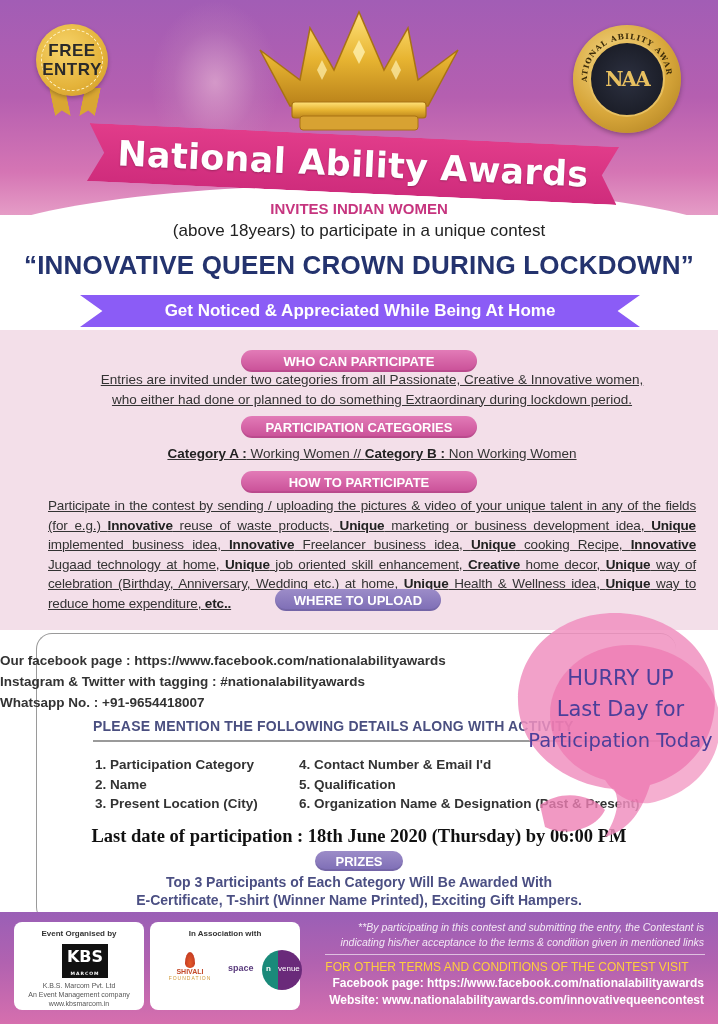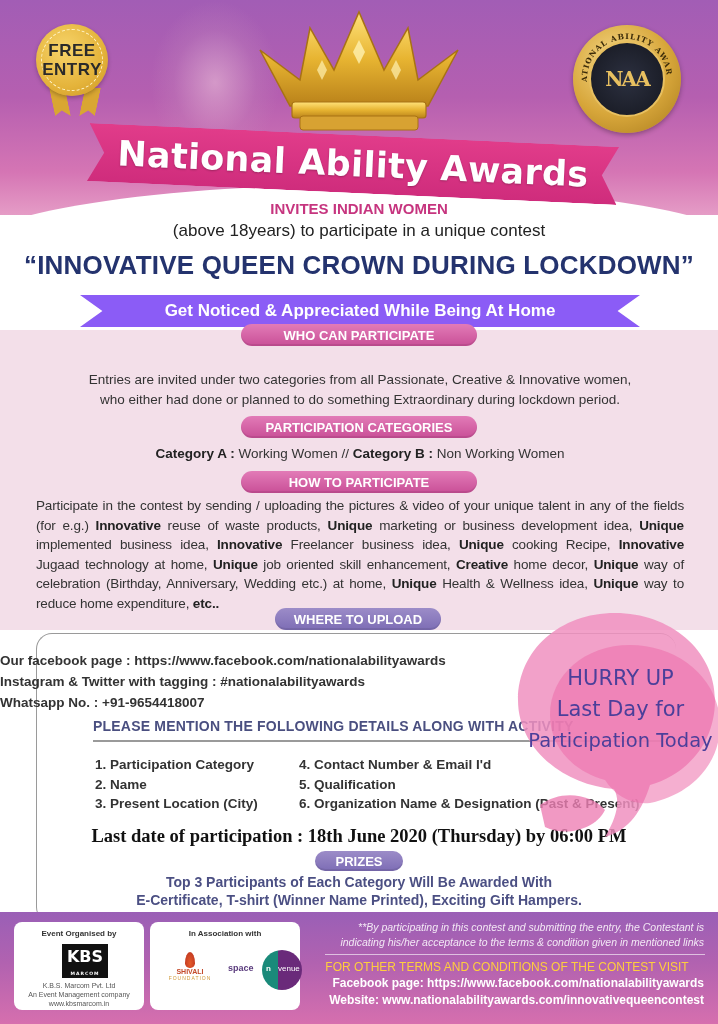--- a/index.html
+++ b/index.html
@@ -101,21 +101,21 @@
 
   .pill {
     position: absolute; height: 22px; border-radius: 11px;
     background: linear-gradient(180deg, #e27bb7 0%, #c94f97 100%);
     color: #fff; font-weight: bold; font-size: 13px;
     display: flex; align-items: center; justify-content: center;
     box-shadow: inset 0 -2px 0 rgba(0,0,0,0.08);
   }
   .pill.purple { background: linear-gradient(180deg, #9c8cc8 0%, #7d6db5 100%); }
 
-  .para { position: absolute; left: 36px; width: 648px; color: #333; font-size: 13.5px; line-height: 19.5px; }
+  .para { position: absolute; left: 48px; width: 648px; color: #333; font-size: 13.5px; line-height: 19.5px; text-decoration: underline; }
   .para.center { text-align: center; }
   .para.justify { text-align: justify; }
   .para b { color: #222; }
 
   
   .upload-box {
     position: absolute; left: 36px; top: 633px; width: 640px; height: 290px;
     border: 1.5px solid #9a9a9a; border-radius: 16px; border-bottom: none; border-right: none;
     background: #fff;
   }
@@ -230,36 +230,36 @@
   <div class="invites">INVITES INDIAN WOMEN</div>
   <div class="above">(above 18years) to participate in a unique contest</div>
   <div class="contest-title">“INNOVATIVE QUEEN CROWN DURING LOCKDOWN”</div>
 
   <div class="grey-ribbon">
     <span class="grey-ribbon-text">Get Noticed &amp; Appreciated While Being At Home</span>
   </div>
 
   <div class="pink-section"></div>
 
-  <div class="pill" style="left:241px; top:324px; width:236px;">WHO CAN PARTICIPATE</div>
+  <div class="pill" style="left:241px; top:350px; width:236px;">WHO CAN PARTICIPATE</div>
   <div class="para center" style="top:370px;">
     <span>Entries are invited under two categories from all Passionate, Creative &amp; Innovative women,</span><br>
     <span>who either had done or planned to do something Extraordinary during lockdown period.</span>
   </div>
 
   <div class="pill" style="left:241px; top:416px; width:236px;">PARTICIPATION CATEGORIES</div>
   <div class="para center" style="top:444px;">
     <b>Category A :</b><span> Working Women // </span><b>Category B :</b><span> Non Working Women</span>
   </div>
 
   <div class="pill" style="left:241px; top:471px; width:236px;">HOW TO PARTICIPATE</div>
   <div class="para justify" id="how-para" style="top:496px; letter-spacing:-0.15px;"><span>Participate in the contest by sending / uploading the pictures &amp; video of your unique talent in any of the fields (for e.g.) </span><b>Innovative</b><span> reuse of waste products, </span><b>Unique</b><span> marketing or business development idea, </span><b>Unique</b><span> implemented business idea, </span><b>Innovative</b><span> Freelancer business idea, </span><b>Unique</b><span> cooking Recipe, </span><b>Innovative</b><span> Jugaad technology at home, </span><b>Unique</b><span> job oriented skill enhancement, </span><b>Creative</b><span> home decor, </span><b>Unique</b><span> way of celebration (Birthday, Anniversary, Wedding etc.) at home, </span><b>Unique</b><span> Health &amp; Wellness idea, </span><b>Unique</b><span> way to reduce home expenditure, </span><b>etc..</b></div>
 
   <div class="upload-box"></div>
-  <div class="pill purple" style="left:275px; top:608px; width:166px;text-align:right;">WHERE TO UPLOAD</div>
+  <div class="pill purple" style="left:275px; top:589px; width:166px;text-align:right;">WHERE TO UPLOAD</div>
 
   <div class="upload-line" style="top:653px;">Our facebook page : https://www.facebook.com/nationalabilityawards</div>
   <div class="upload-line" style="top:674px;">Instagram &amp; Twitter with tagging : #nationalabilityawards</div>
   <div class="upload-line" style="top:695px;">Whatsapp No. : +91-9654418007</div>
 
   <div class="mention">PLEASE MENTION THE FOLLOWING DETAILS ALONG WITH ACTIVITY</div>
   <div class="mention-rule"></div>
 
   <div class="detail-col" style="left:95px;">
     <div>1. Participation Category</div>

